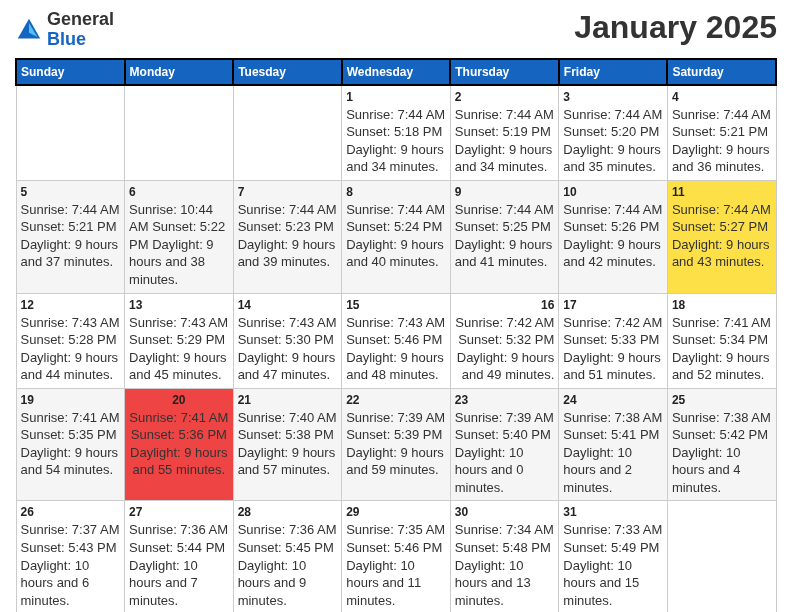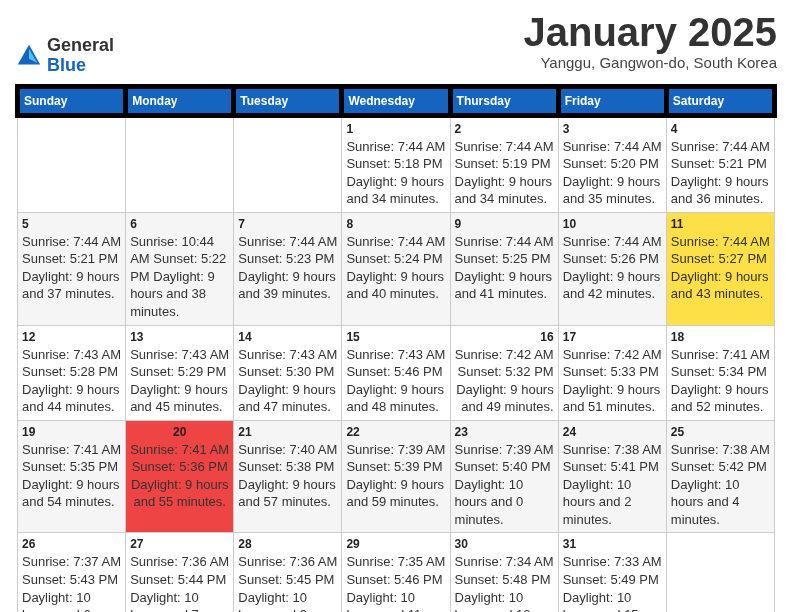--- a/index.html
+++ b/index.html
@@ -13,58 +13,57 @@
     .header-area {
       display: flex;
       align-items: flex-start;
       justify-content: space-between;
       margin-bottom: 8px;
     }
     .logo {
       display: flex;
       align-items: center;
       gap: 4px;
-      margin-top: 26px;
     }
     .logo-text {
       font-size: 18px;
       font-weight: bold;
       line-height: 1.1;
     }
     .logo-general { color: #333; }
     .logo-blue { color: #1565c0; }
     .logo-icon {
       width: 28px;
       height: 28px;
     }
     .title-area {
       text-align: right;
     }
     .month-title {
-      font-size: 40px;
+      font-size: 32px;
       font-weight: bold;
       color: #333;
       line-height: 1.1;
     }
     .location-title {
       font-size: 15px;
       color: #444;
     }
     .calendar {
       width: 100%;
       border-collapse: collapse;
       border: 1px solid #ccc;
     }
     .calendar th {
       background: #1565c0;
       color: #fff;
       font-size: 12px;
       padding: 5px 4px;
       text-align: left;
-      border: 5px solid #000000;
+      border: 2px solid #000000;
       font-weight: bold;
     }
     .calendar td {
       vertical-align: top;
       border: 1px solid #ccc;
       padding: 4px 4px;
       width: calc(100% / 7);
       min-height: 75px;
       background: #fff;
     }
@@ -102,21 +101,20 @@
       <polygon points="20,4 36,32 4,32" fill="#1565c0"></polygon>
       <polygon points="20,10 32,30 20,24" fill="#4fc3f7"></polygon>
     </svg>
     <div class="logo-text">
       <span class="logo-general">General</span><br>
       <span class="logo-blue">Blue</span>
     </div>
   </div>
   <div class="title-area">
     <div class="month-title">January 2025</div>
-    <div class="location-title">Yanggu, Gangwon-do, South Korea</div>
   </div>
 </div>
 
 <table class="calendar">
   <thead>
     <tr>
     <th>Sunday</th>
         <th>Monday</th>
         <th>Tuesday</th>
         <th>Wednesday</th>

